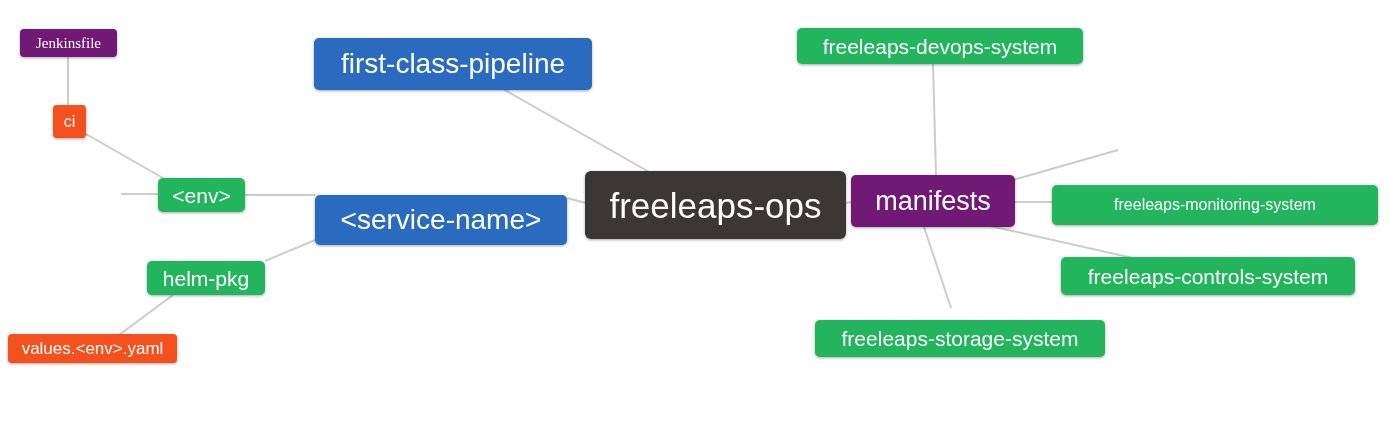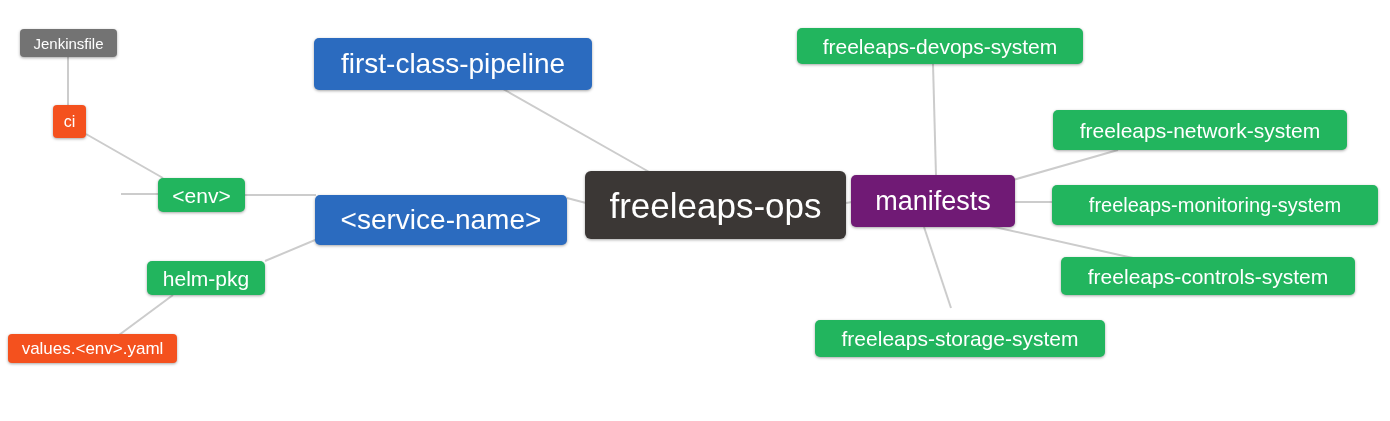--- a/index.html
+++ b/index.html
@@ -45,21 +45,21 @@
   #n-argo-app         { left: 31px;   top: 178px; width: 90px;  height: 32px; font-size: 17px; border-radius: 4px; }
   #n-env              { left: 158px;  top: 178px; width: 87px;  height: 34px; font-size: 21px; }
   #n-first-class-pipeline { left: 314px; top: 38px;  width: 278px; height: 52px; font-size: 28px; }
   #n-service-name     { left: 315px;  top: 172px; width: 252px; height: 50px; font-size: 28px; margin-top: 23px; }
   #n-freeleaps-ops    { left: 585px;  top: 171px; width: 261px; height: 68px; font-size: 35px; border-radius: 6px; }
   #n-manifests        { left: 851px;  top: 175px; width: 164px; height: 52px; font-size: 27px; }
   #n-helm-pkg         { left: 147px;  top: 261px; width: 118px; height: 34px; font-size: 21px; }
   #n-values-env-yaml  { left: 8px;    top: 334px; width: 169px; height: 29px; font-size: 17px; border-radius: 4px; }
   #n-devops-system    { left: 797px;  top: 28px;  width: 286px; height: 36px; font-size: 21px; }
   #n-network-system   { left: 1053px; top: 110px; width: 294px; height: 40px; font-size: 21px; }
-  #n-monitoring-system{ left: 1052px; top: 185px; width: 326px; height: 40px; font-size: 20px; }
+  #n-monitoring-system{ left: 1052px; top: 185px; width: 326px; height: 40px; font-size: 16px; }
   #n-controls-system  { left: 1061px; top: 257px; width: 294px; height: 38px; font-size: 21px; }
   #n-storage-system   { left: 815px;  top: 308px; width: 290px; height: 37px; font-size: 21px; margin-top: 12px; }
 </style>
 </head>
 <body>
 
 <div class="canvas">
 
   <svg class="edges" viewBox="0 0 1390 421">
     <line x1="68" y1="57" x2="68" y2="105" style="stroke: rgb(204, 204, 204);"></line>
@@ -71,28 +71,27 @@
     <line x1="358" y1="222" x2="265" y2="261" style="stroke: rgb(204, 204, 204);"></line>
     <line x1="173" y1="295" x2="119" y2="335" style="stroke: rgb(204, 204, 204);"></line>
     <line x1="846" y1="203" x2="852" y2="202" style="stroke: rgb(204, 204, 204);"></line>
     <line x1="936" y1="176" x2="933" y2="64" style="stroke: rgb(204, 204, 204);"></line>
     <line x1="1013" y1="180" x2="1118" y2="150" style="stroke: rgb(204, 204, 204);"></line>
     <line x1="1015" y1="202" x2="1053" y2="202" style="stroke: rgb(204, 204, 204);"></line>
     <line x1="990" y1="226" x2="1133" y2="258" style="stroke: rgb(204, 204, 204);"></line>
     <line x1="924" y1="227" x2="951" y2="308" style="stroke: rgb(204, 204, 204);"></line>
   </svg>
 
-  <div class="node" id="n-jenkinsfile" style="background: #737373;">Jenkinsfile</div>
+  <div class="node" id="n-jenkinsfile" style="background: #701a75; font-family: Liberation Serif, serif;">Jenkinsfile</div>
   <div class="node" id="n-ci" style="background: rgb(244, 81, 30);">ci</div>
   <div class="node" id="n-env" style="background: rgb(34, 181, 94);">&lt;env&gt;</div>
   <div class="node" id="n-first-class-pipeline" style="background: rgb(43, 107, 191);">first-class-pipeline</div>
   <div class="node" id="n-service-name" style="background: rgb(43, 107, 191);">&lt;service-name&gt;</div>
   <div class="node" id="n-freeleaps-ops" style="background: rgb(59, 55, 53);">freeleaps-ops</div>
   <div class="node" id="n-manifests" style="background: #701a75;">manifests</div>
   <div class="node" id="n-helm-pkg" style="background: rgb(34, 181, 94);">helm-pkg</div>
   <div class="node" id="n-values-env-yaml" style="background: rgb(244, 81, 30);">values.&lt;env&gt;.yaml</div>
   <div class="node" id="n-devops-system" style="background: rgb(34, 181, 94);">freeleaps-devops-system</div>
-  <div class="node" id="n-network-system" style="background: rgb(34, 181, 94);">freeleaps-network-system</div>
   <div class="node" id="n-monitoring-system" style="background: rgb(34, 181, 94);">freeleaps-monitoring-system</div>
   <div class="node" id="n-controls-system" style="background: rgb(34, 181, 94);">freeleaps-controls-system</div>
   <div class="node" id="n-storage-system" style="background: rgb(34, 181, 94);">freeleaps-storage-system</div>
 
 </div>
 
 </body></html>

